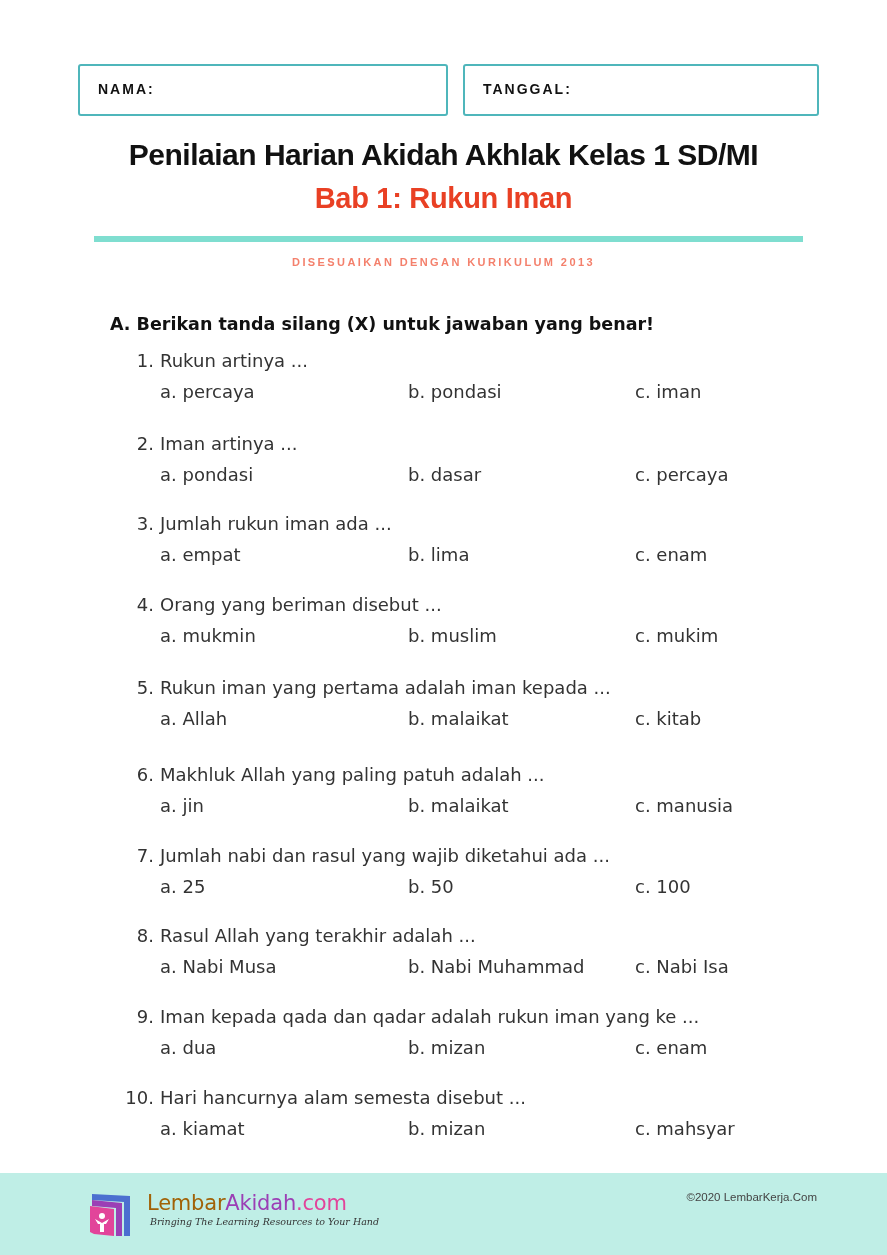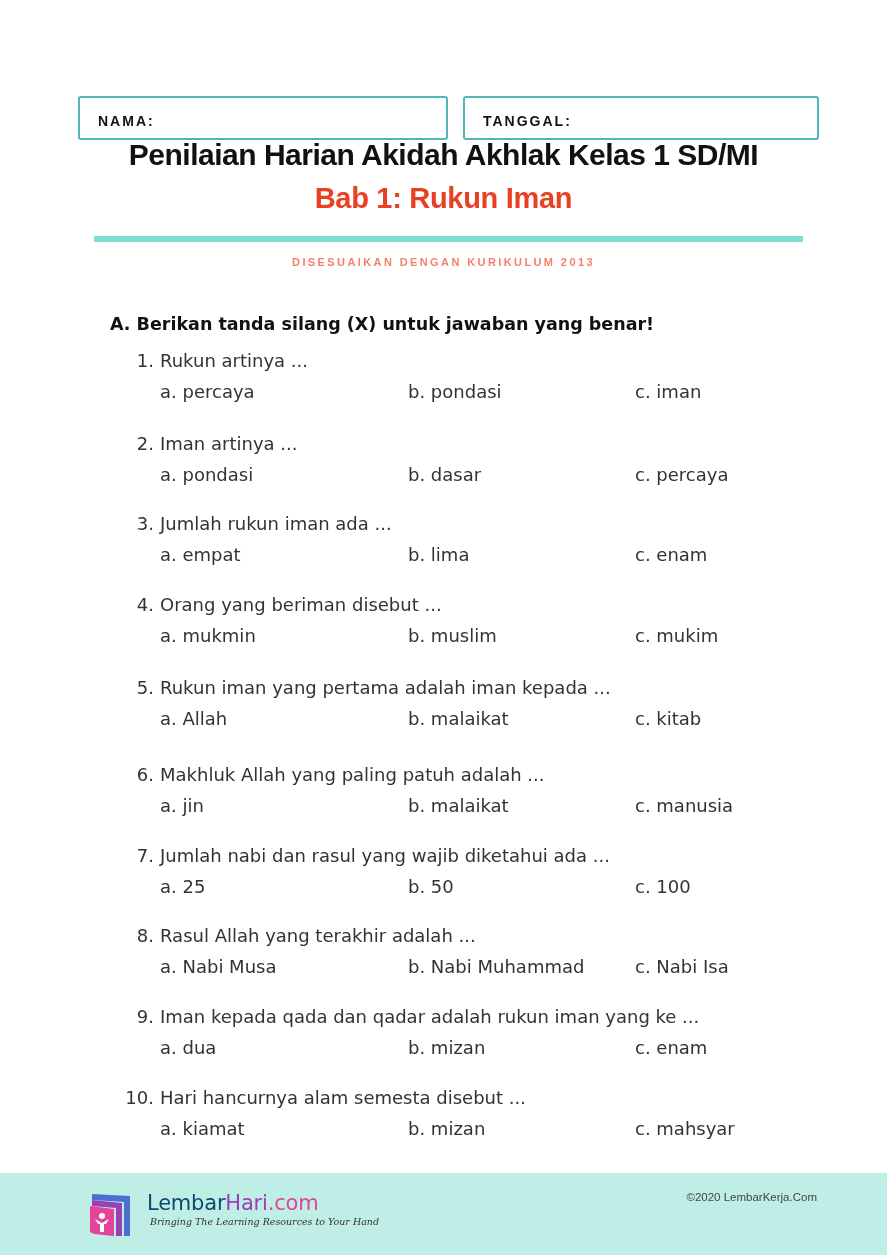--- a/index.html
+++ b/index.html
@@ -1,22 +1,22 @@
 <!DOCTYPE html>
 <html><head>
 <meta charset="utf-8">
 <style>
   html, body { margin: 0; padding: 0; }
   body {
     width: 887px; height: 1255px; position: relative; overflow: hidden;
     background: #ffffff; font-family: "DejaVu Sans", sans-serif; color: #222;
   }
   .field-box {
-    position: absolute; top: 64px; height: 44px; box-sizing: border-box;
-    border: 2px solid #4fb6bb; border-radius: 3px; margin-top: 32px;
+    position: absolute; top: 64px; height: 52px; box-sizing: border-box;
+    border: 2px solid #4fb6bb; border-radius: 3px;
   }
   .field-box .label {
     position: absolute; left: 18px; top: 15px;
     font-family: "Liberation Sans", sans-serif; font-weight: bold;
     font-size: 14px; letter-spacing: 2px; color: #111;
   }
   #box-nama { left: 78px; width: 370px; }
   #box-tanggal { left: 463px; width: 356px; padding-left: 48px; }
 
   .title {
@@ -60,21 +60,21 @@
 
   .footer {
     position: absolute; left: 0; top: 1173px; width: 887px; height: 82px;
     background: #bfeee6;
   }
   .logo-icon { position: absolute; left: 86px; top: 1190px; width: 48px; height: 48px; }
   .logo-text {
     position: absolute; left: 147px; top: 1191px;
     font-family: "DejaVu Sans", sans-serif; font-size: 21px; letter-spacing: -0.2px;
   }
-  .logo-text .p1 { color: #0c4a6e; }
+  .logo-text .p1 { color: #a16207; }
   .logo-text .p2 { color: #9b3fb5; }
   .logo-text .p3 { color: #e2449a; }
   .tagline {
     position: absolute; left: 150px; top: 1216px;
     font-family: "DejaVu Serif", serif; font-style: italic;
     font-size: 9.5px; color: #333;
   }
   .copyright {
     position: absolute; right: 70px; top: 1190px; text-align: left;
     font-family: "Liberation Sans", sans-serif; font-size: 11.5px; color: #444;
@@ -182,19 +182,19 @@
 
 <svg class="logo-icon" viewBox="0 0 48 48">
   <path d="M6 4 L44 6 L44 46 L38 46 L38 12 L6 10 Z" fill="#4b6fd0"></path>
   <path d="M6 10 L36 13 L36 46 L30 46 L30 18 L6 16 Z" fill="#9b3fb5"></path>
   <path d="M4 16 L28 19 L28 46 L8 44 L4 42 Z" fill="#e2449a"></path>
   <circle cx="16" cy="26" r="3" fill="#ffffff"></circle>
   <path d="M9 29 L16 33 L23 29 L20 34 L18 34 L18 42 L14 42 L14 34 L12 34 Z" fill="#ffffff"></path>
 </svg>
 
 <div class="logo-text">
-  <span class="p1">Lembar</span><span class="p2">Hari</span><span class="p3">.com</span>
+  <span class="p1">Lembar</span><span class="p2">Akidah</span><span class="p3">.com</span>
 </div>
 <div class="tagline">Bringing The Learning Resources to Your Hand</div>
 
 <div class="copyright">
   <div>©2020 LembarKerja.Com</div>
 </div>
 
 </body></html>

